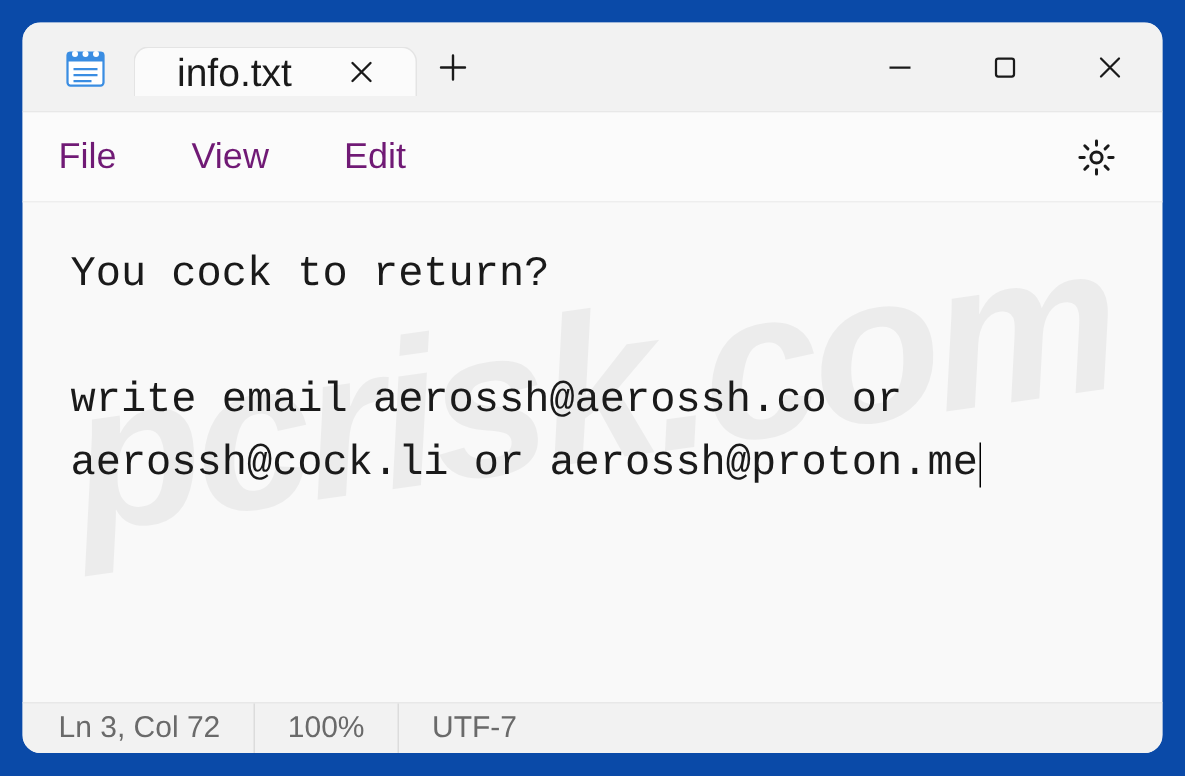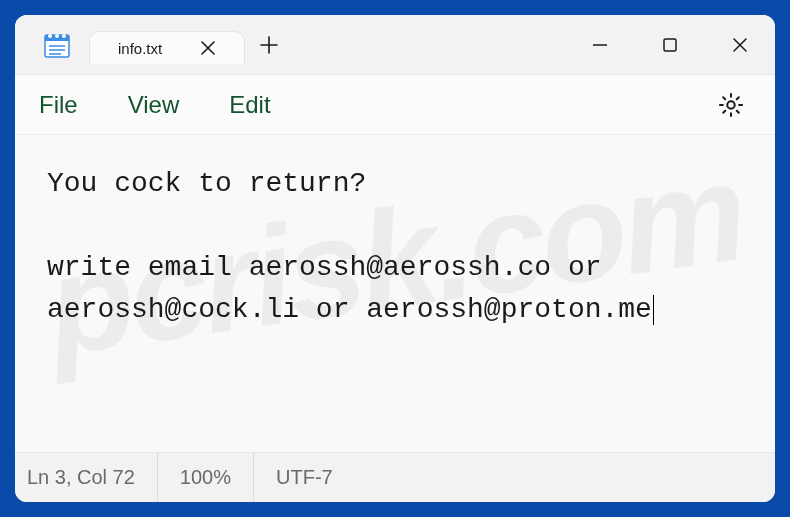--- a/index.html
+++ b/index.html
@@ -57,21 +57,21 @@
     background: #fbfbfb;
     border-radius: 10px 10px 0 0;
     padding: 0 20px 0 28px;
     margin-top: 6px;
     border: 1px solid #e4e4e4;
     border-bottom: none;
     position: relative;
     gap: 30px;
   }
   .tab-title {
-    font-size: 15px;
+    font-size: 26px;
     color: #1a1a1a;
   }
   .tab-close {
     width: 32px; height: 32px;
     display: flex; align-items: center; justify-content: center;
     color: #1a1a1a;
     border-radius: 4px;
   }
   .new-tab {
     width: 48px;
@@ -92,21 +92,21 @@
     height: 60px;
     display: flex;
     align-items: center;
     padding: 0 24px;
     gap: 50px;
     background: #fbfbfb;
     border-bottom: 1px solid #eee;
   }
   .menu-item {
     font-size: 24px;
-    color: #14532d;
+    color: #701a75;
     cursor: pointer;
   }
   .settings-btn {
     margin-left: auto;
     width: 40px; height: 40px;
     display: flex; align-items: center; justify-content: center;
   }
   .editor {
     flex: 1;
     padding: 28px 32px;
@@ -120,24 +120,24 @@
   }
   .caret {
     display: inline-block;
     width: 1px;
     height: 30px;
     background: #000;
     vertical-align: text-bottom;
     margin-left: 1px;
   }
   .statusbar {
-    height: 50px;
-    display: flex;
-    align-items: center;
-    padding: 0 12px;
+    height: 34px;
+    display: flex;
+    align-items: center;
+    padding: 0 24px;
     background: #f2f2f2;
     border-top: 1px solid #e8e8e8;
     font-size: 20px;
     color: #6a6a6a;
   }
   .status-seg {
     padding: 0 22px;
     border-right: 1px solid #dcdcdc;
     height: 100%;
     display: flex;

